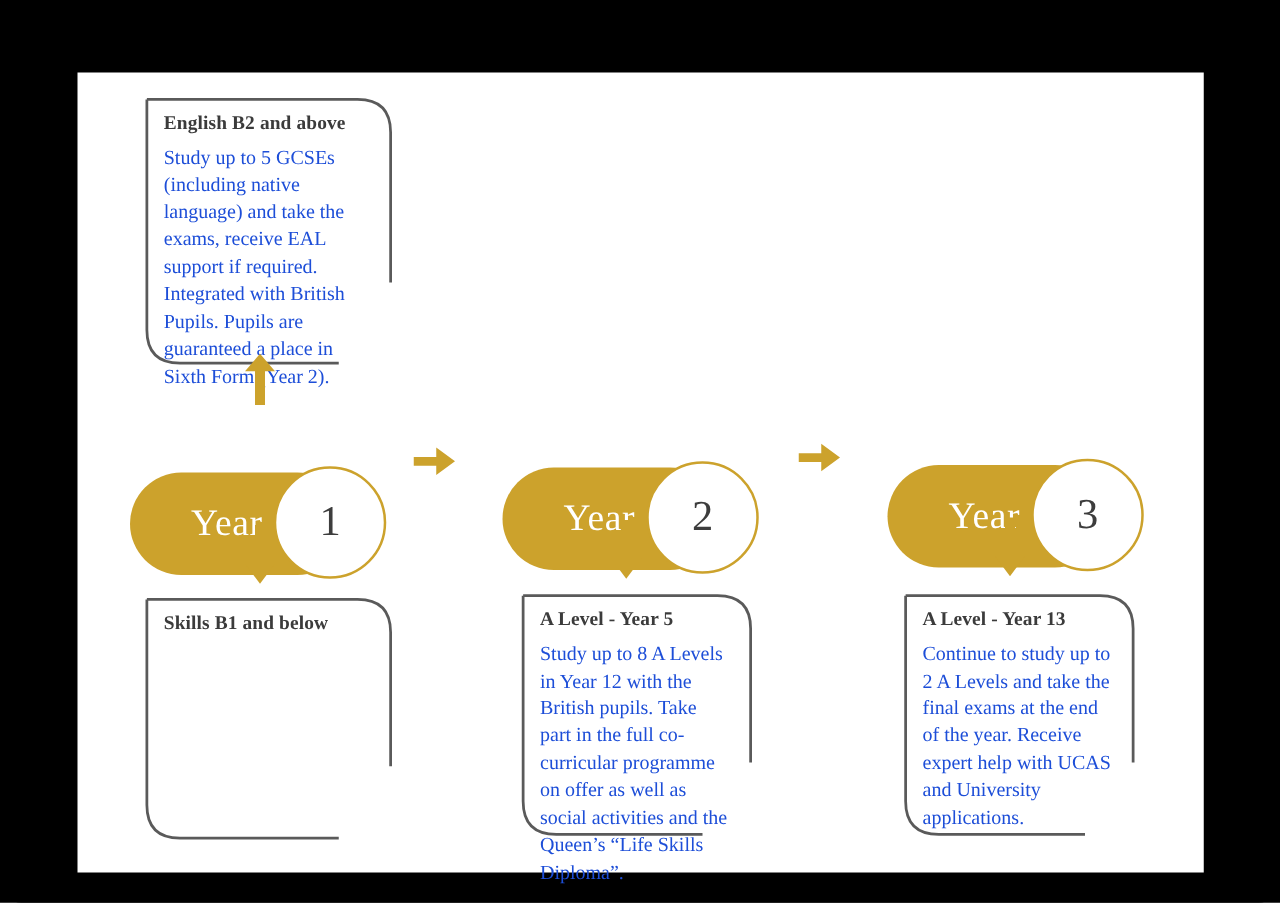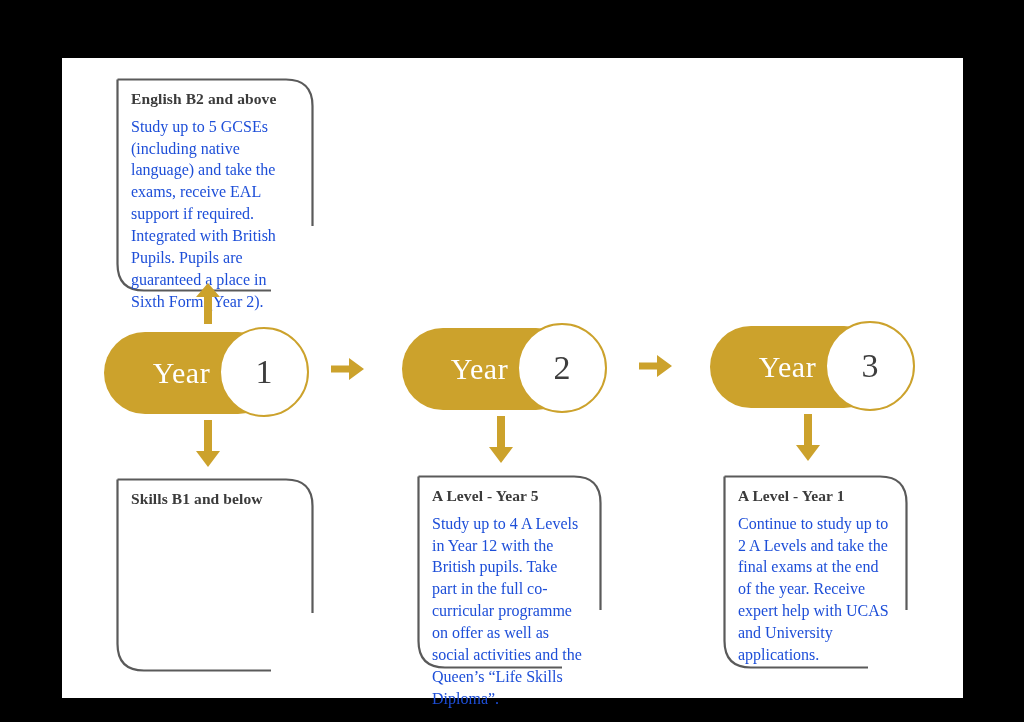--- a/index.html
+++ b/index.html
@@ -76,20 +76,21 @@
   
   #box-top-left   { left: 54px; top: 20px;  width: 198px; height: 215px; }
   #box-bot-left   { left: 54px; top: 420px; width: 198px; height: 195px; }
   #box-bot-mid    { left: 355px; top: 417px; width: 185px; height: 195px; }
   #box-bot-right  { left: 661px; top: 417px; width: 185px; height: 195px; }
 
   
   .year-pill {
     position: absolute;
     height: 82px;
+    margin-top: 46px;
   }
   .pill-bar {
     position: absolute;
     left: 0;
     top: 0;
     height: 82px;
     width: 175px;
     background: #cca22c;
     border-radius: 41px;
   }
@@ -173,33 +174,33 @@
 
     <div class="callout" id="box-bot-mid">
       <div class="frame">
         <svg viewBox="0 0 185 195" preserveAspectRatio="none" aria-hidden="true">
           <path d="M 1.5 1.5 L 157 1.5 Q 183.5 1.5 183.5 28 L 183.5 135" fill="none" stroke="#5a5a5a" stroke-width="2.2" stroke-linecap="butt"></path>
           <path d="M 1.5 1.5 L 1.5 166 Q 1.5 192.5 28 192.5 L 145 192.5" fill="none" stroke="#5a5a5a" stroke-width="2.2" stroke-linecap="butt"></path>
         </svg>
       </div>
       <div class="content">
         <p class="callout-title">A Level - Year 5</p>
-        <p class="callout-body">Study up to 4 A Levels in Year 12 with the British pupils. Take part in the full co-curricular programme on offer as well as social activities and the Queen’s “Life Skills Diploma”.</p>
+        <p class="callout-body">Study up to 8 A Levels in Year 12 with the British pupils. Take part in the full co-curricular programme on offer as well as social activities and the Queen’s “Life Skills Diploma”.</p>
       </div>
     </div>
 
     <div class="callout" id="box-bot-right">
       <div class="frame">
         <svg viewBox="0 0 185 195" preserveAspectRatio="none" aria-hidden="true">
           <path d="M 1.5 1.5 L 157 1.5 Q 183.5 1.5 183.5 28 L 183.5 135" fill="none" stroke="#5a5a5a" stroke-width="2.2" stroke-linecap="butt"></path>
           <path d="M 1.5 1.5 L 1.5 166 Q 1.5 192.5 28 192.5 L 145 192.5" fill="none" stroke="#5a5a5a" stroke-width="2.2" stroke-linecap="butt"></path>
         </svg>
       </div>
       <div class="content">
-        <p class="callout-title">A Level - Year 1</p>
+        <p class="callout-title">A Level - Year 13</p>
         <p class="callout-body">Continue to study up to 2 A Levels and take the final exams at the end of the year. Receive expert help with UCAS and University applications.</p>
       </div>
     </div>
 
     <div class="year-pill" id="pill-year-1">
       <div class="pill-bar"></div>
       <div class="pill-label">Year</div>
       <div class="pill-badge">1</div>
     </div>
 

